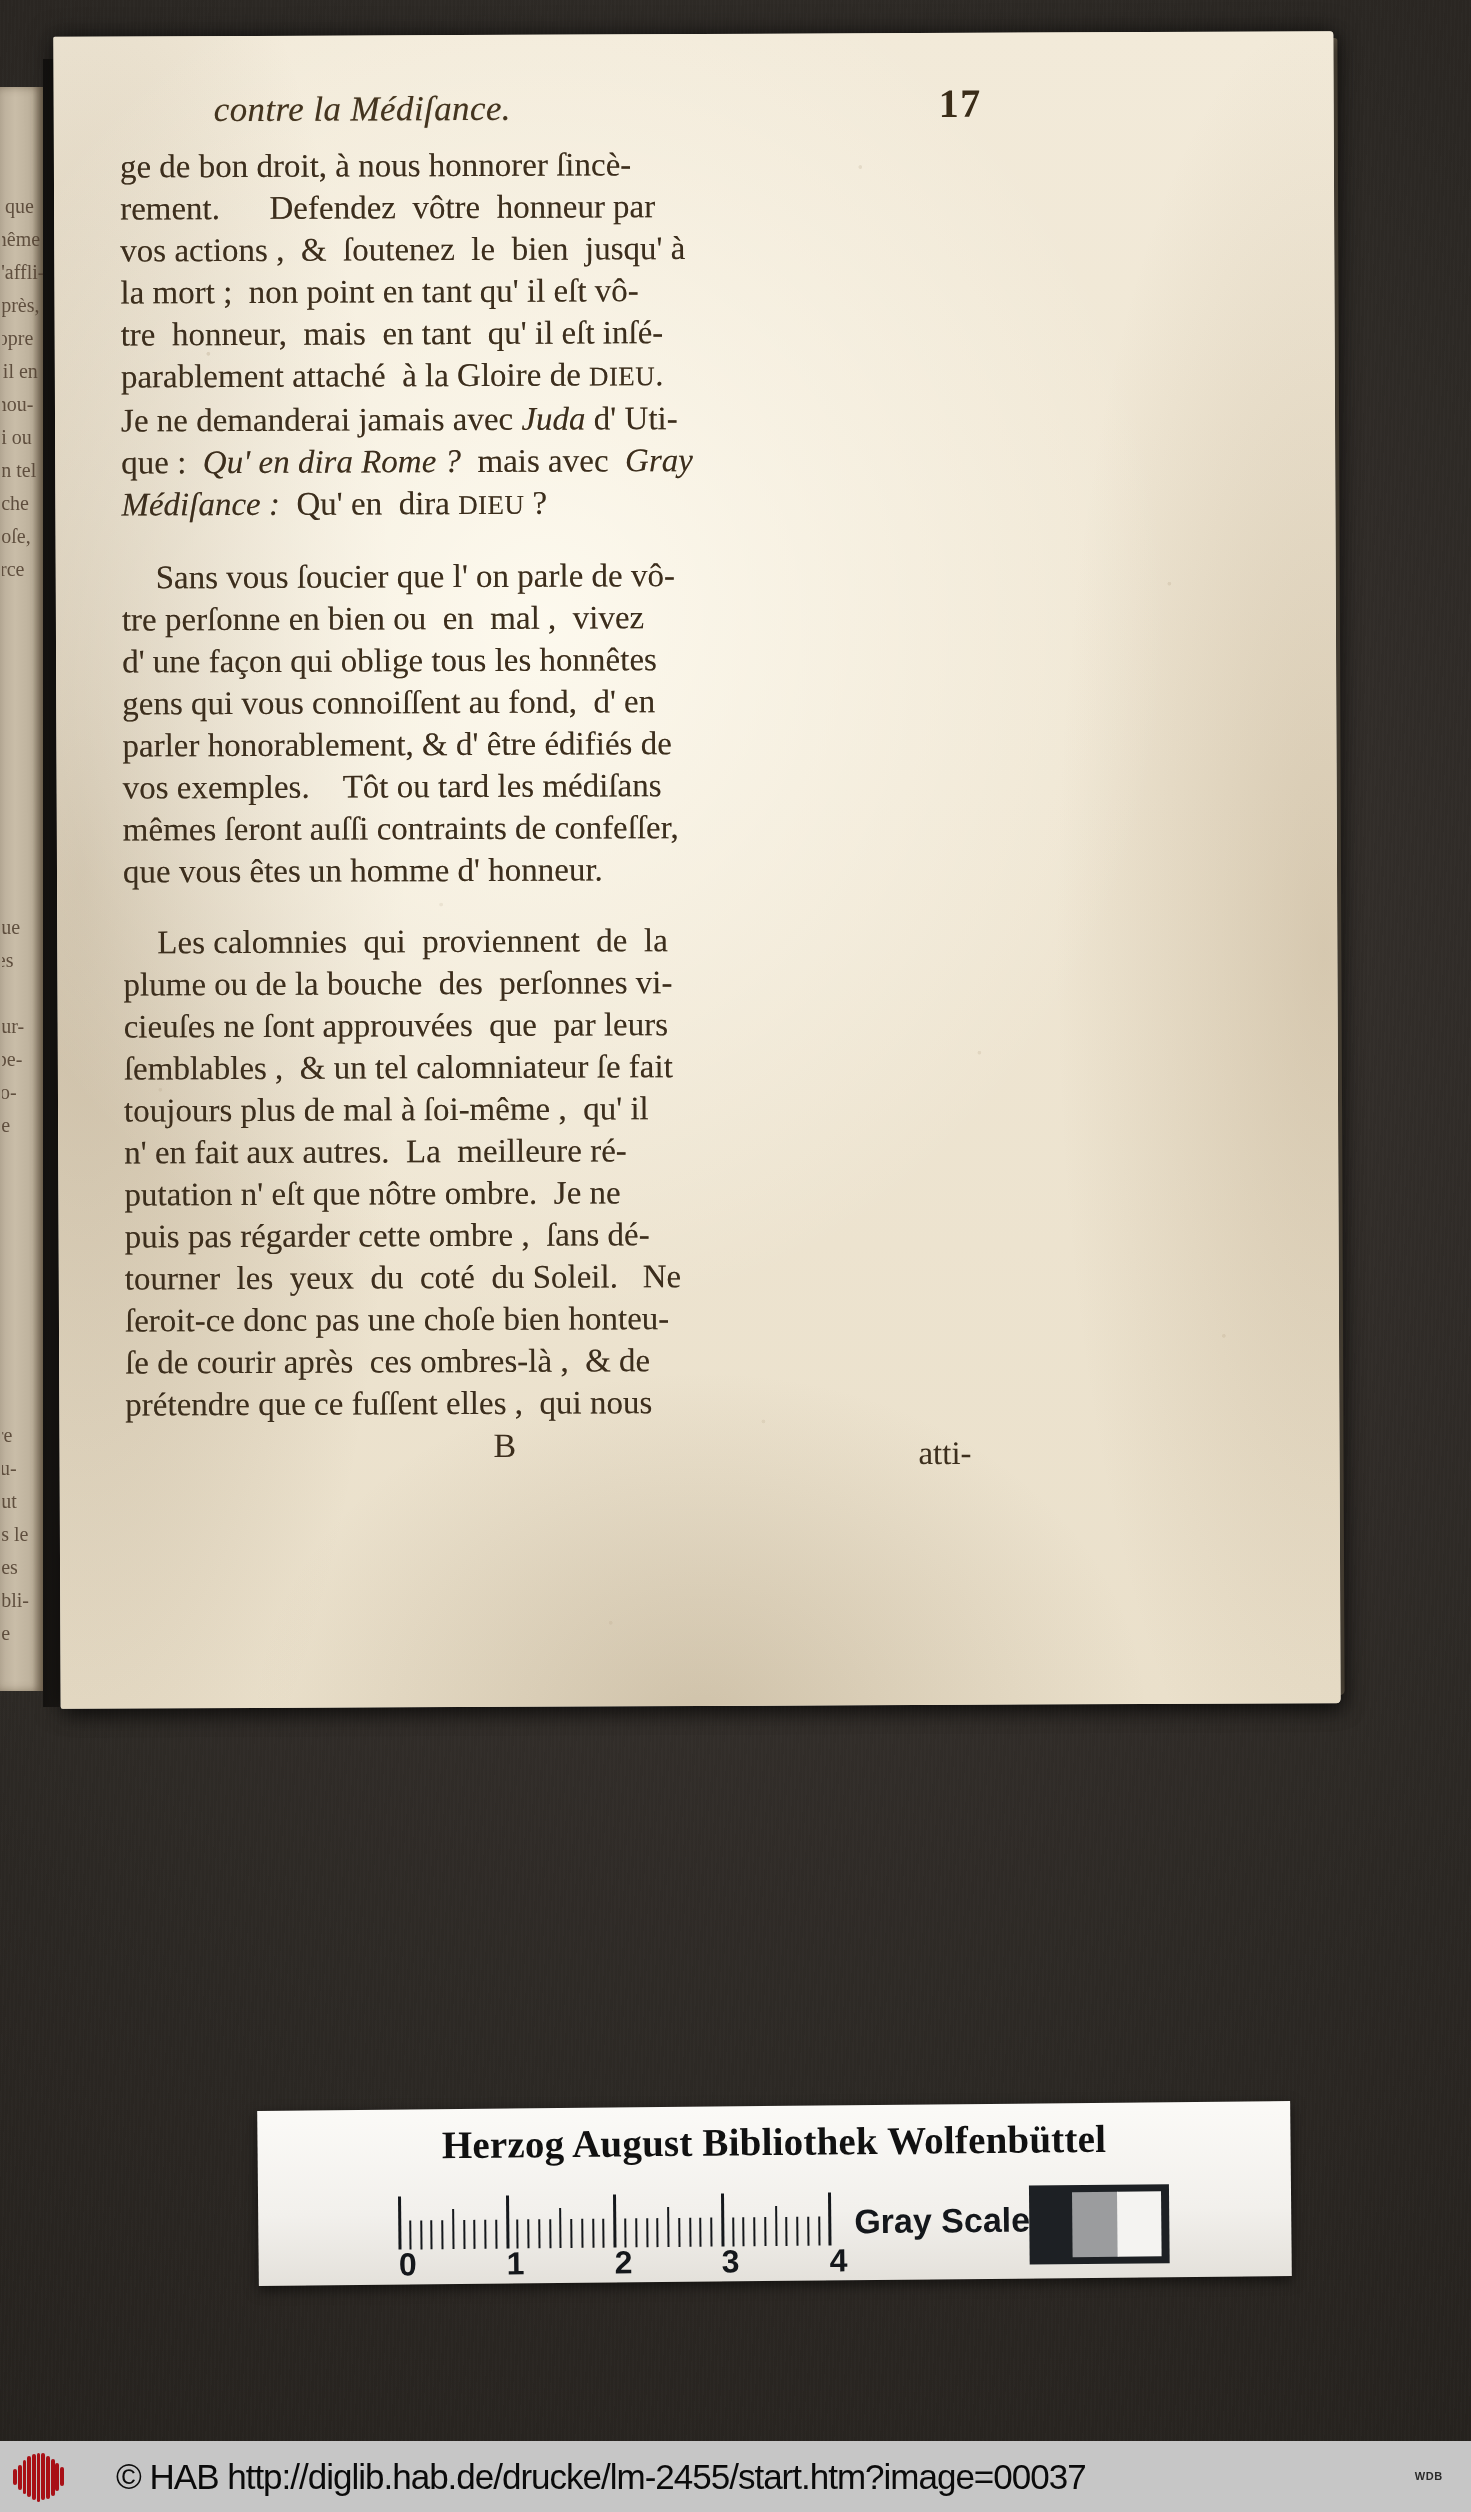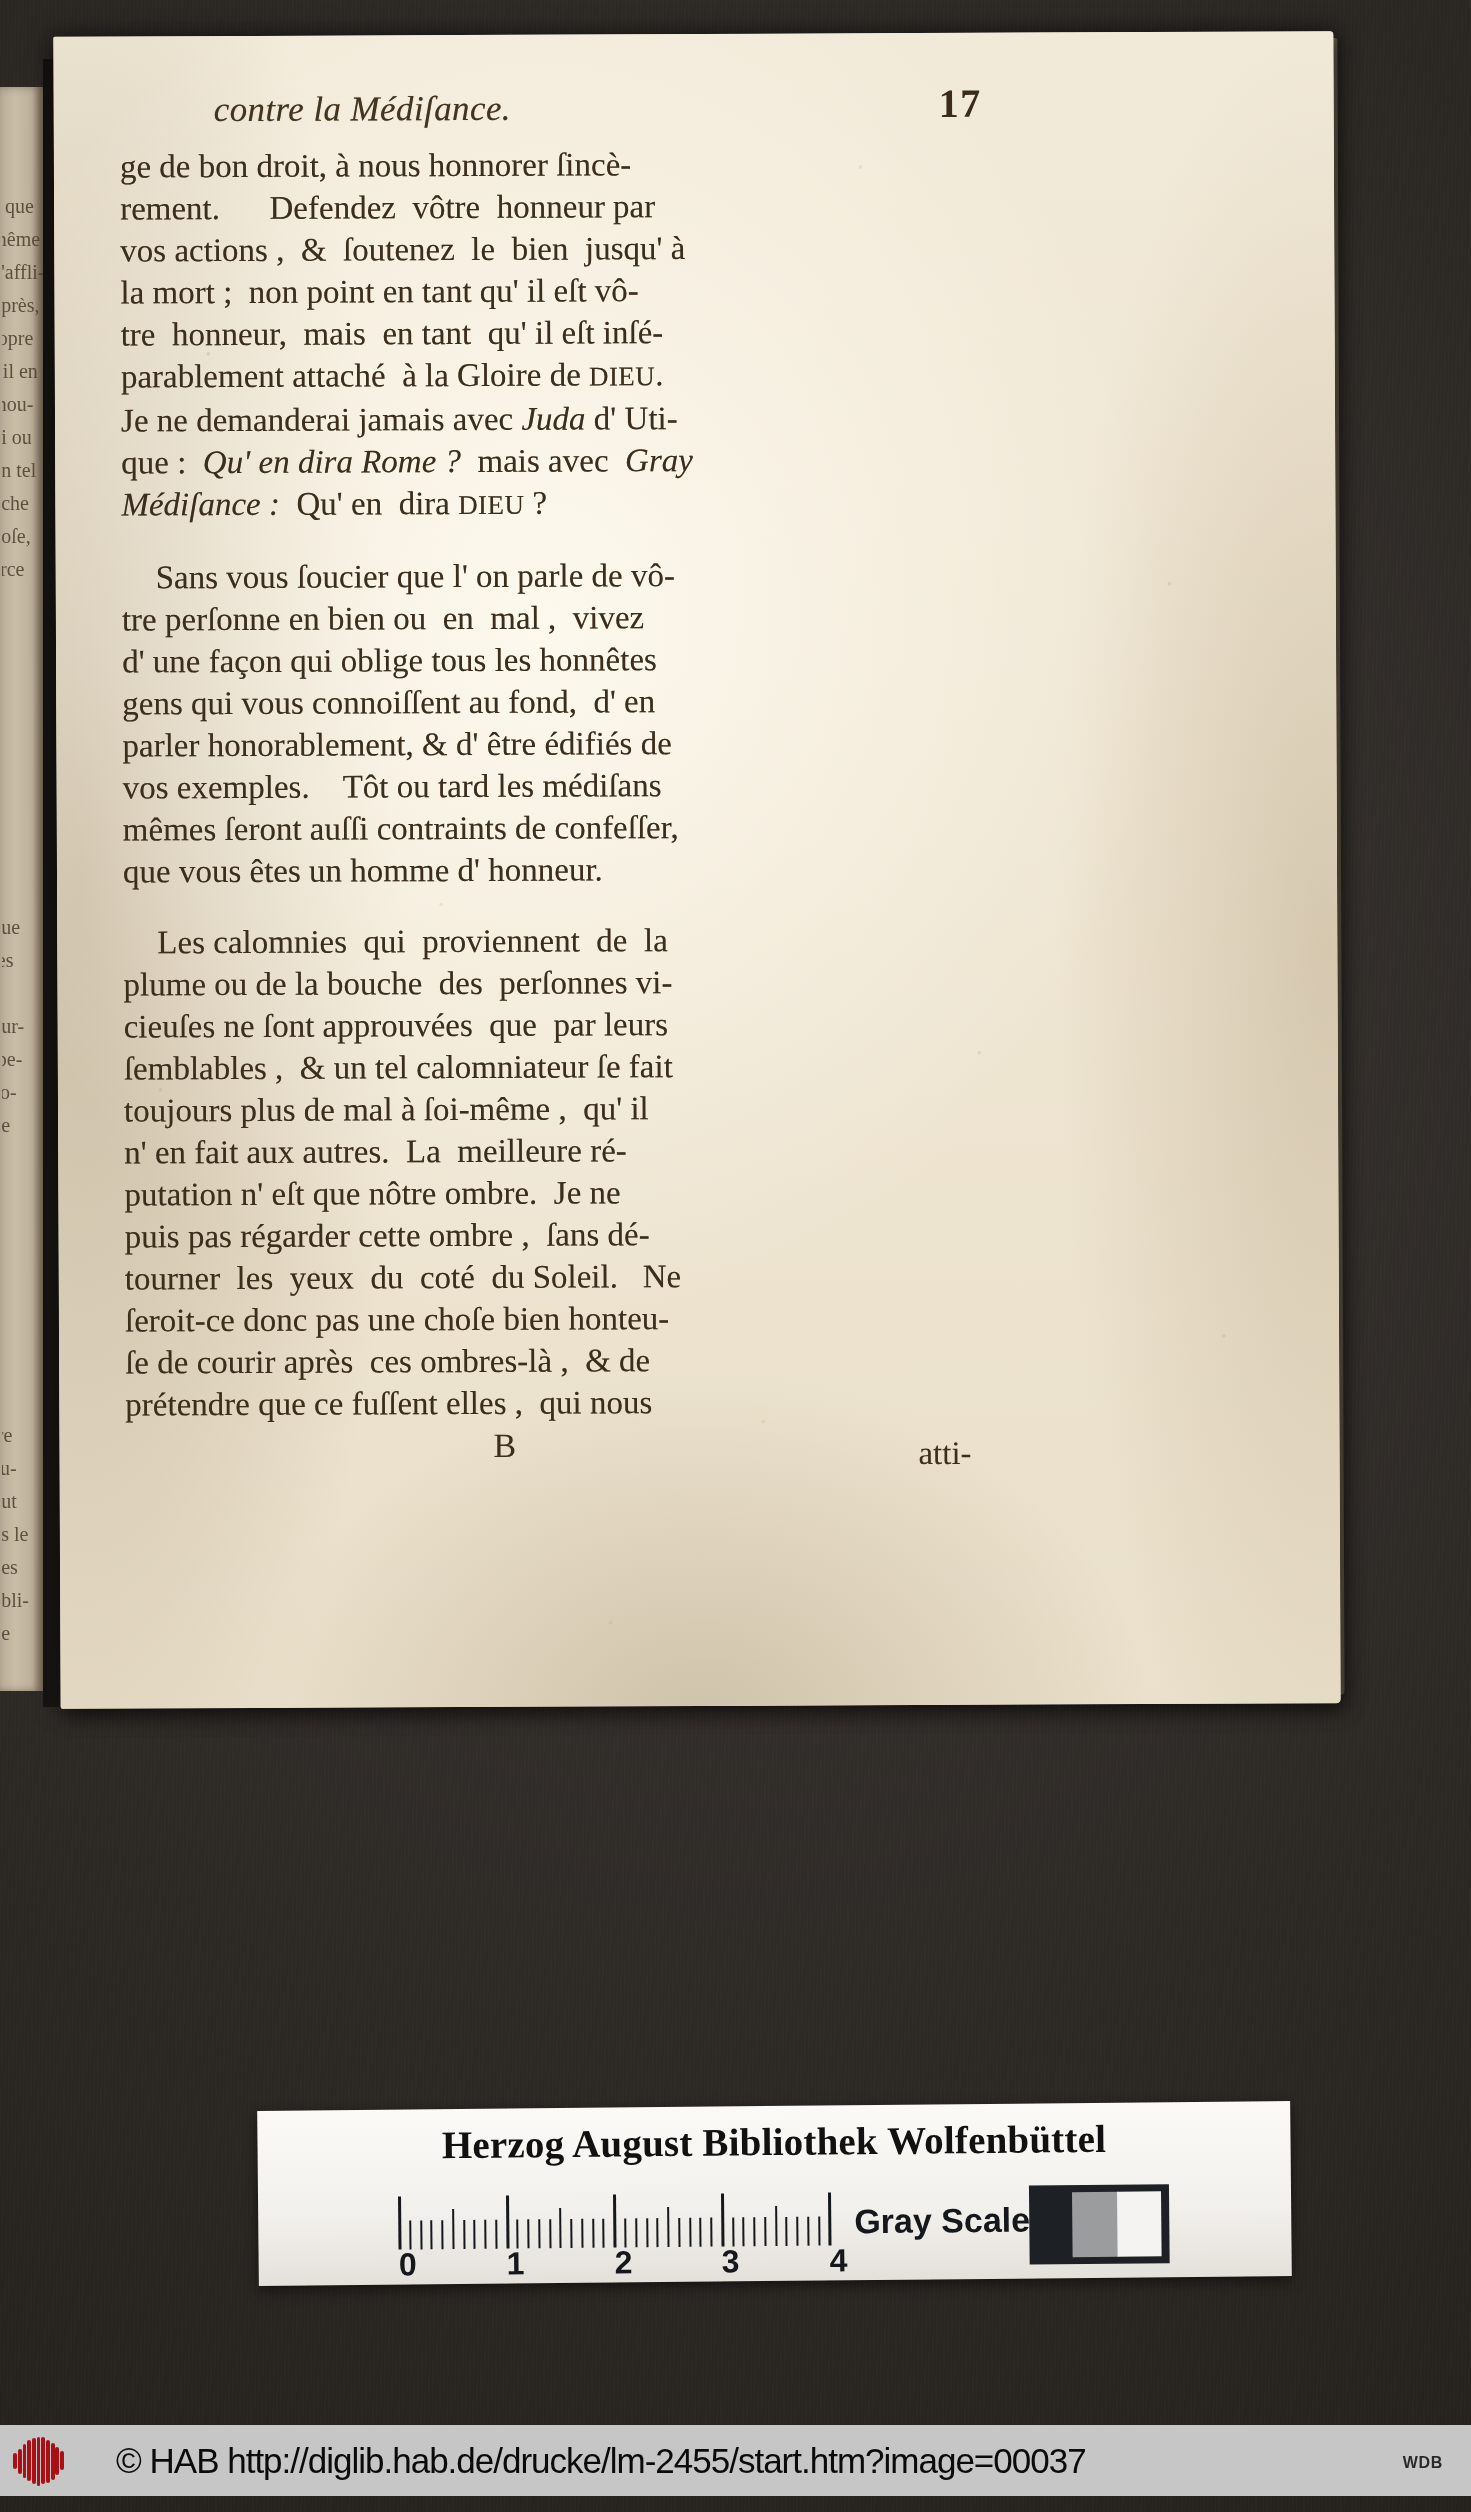--- a/index.html
+++ b/index.html
@@ -102,27 +102,27 @@
   .rnums span{position:absolute;top:0;}
   .gslabel{position:absolute;left:596px;top:97px;
     font-family:"Liberation Sans",sans-serif;font-weight:bold;font-size:34px;color:#14171b;}
   .gspatch{position:absolute;left:771px;top:82px;width:140px;height:79px;
     background:#1d2024;padding:0;}
   .gspatch i{position:absolute;top:7.4px;height:65px;display:block;}
   .gs-mid{left:43px;width:46px;background:#9b9c9e;}
   .gs-light{left:88px;width:44px;background:#f4f3f1;}
 
   
-  .footer{position:absolute;left:0;bottom:16px;width:1472px;height:71px;
+  .footer{position:absolute;left:0;bottom:0;width:1472px;height:71px;
     background:#c6c6c6;text-decoration:underline;}
   .footer .url{position:absolute;left:116px;top:16px;
     font-family:"Liberation Sans",sans-serif;font-size:35px;
     letter-spacing:-1px;color:#0b0b0b;white-space:nowrap;}
   .footer .wdb{position:absolute;right:29px;top:29px;
-    font-family:"Liberation Sans",sans-serif;font-size:16px;
+    font-family:"Liberation Sans",sans-serif;font-size:11px;
     font-weight:bold;color:#2a2a2a;letter-spacing:0.7px;}
   .hablogo{position:absolute;left:10.3px;top:11.8px;width:57px;height:49px;}
   .hablogo i{position:absolute;top:0;width:3.7px;background:#a81016;border-radius:2.2px;}
 </style>
 </head>
 <body>
 
 <div id="page">
 
   <div class="backdrop"></div>

